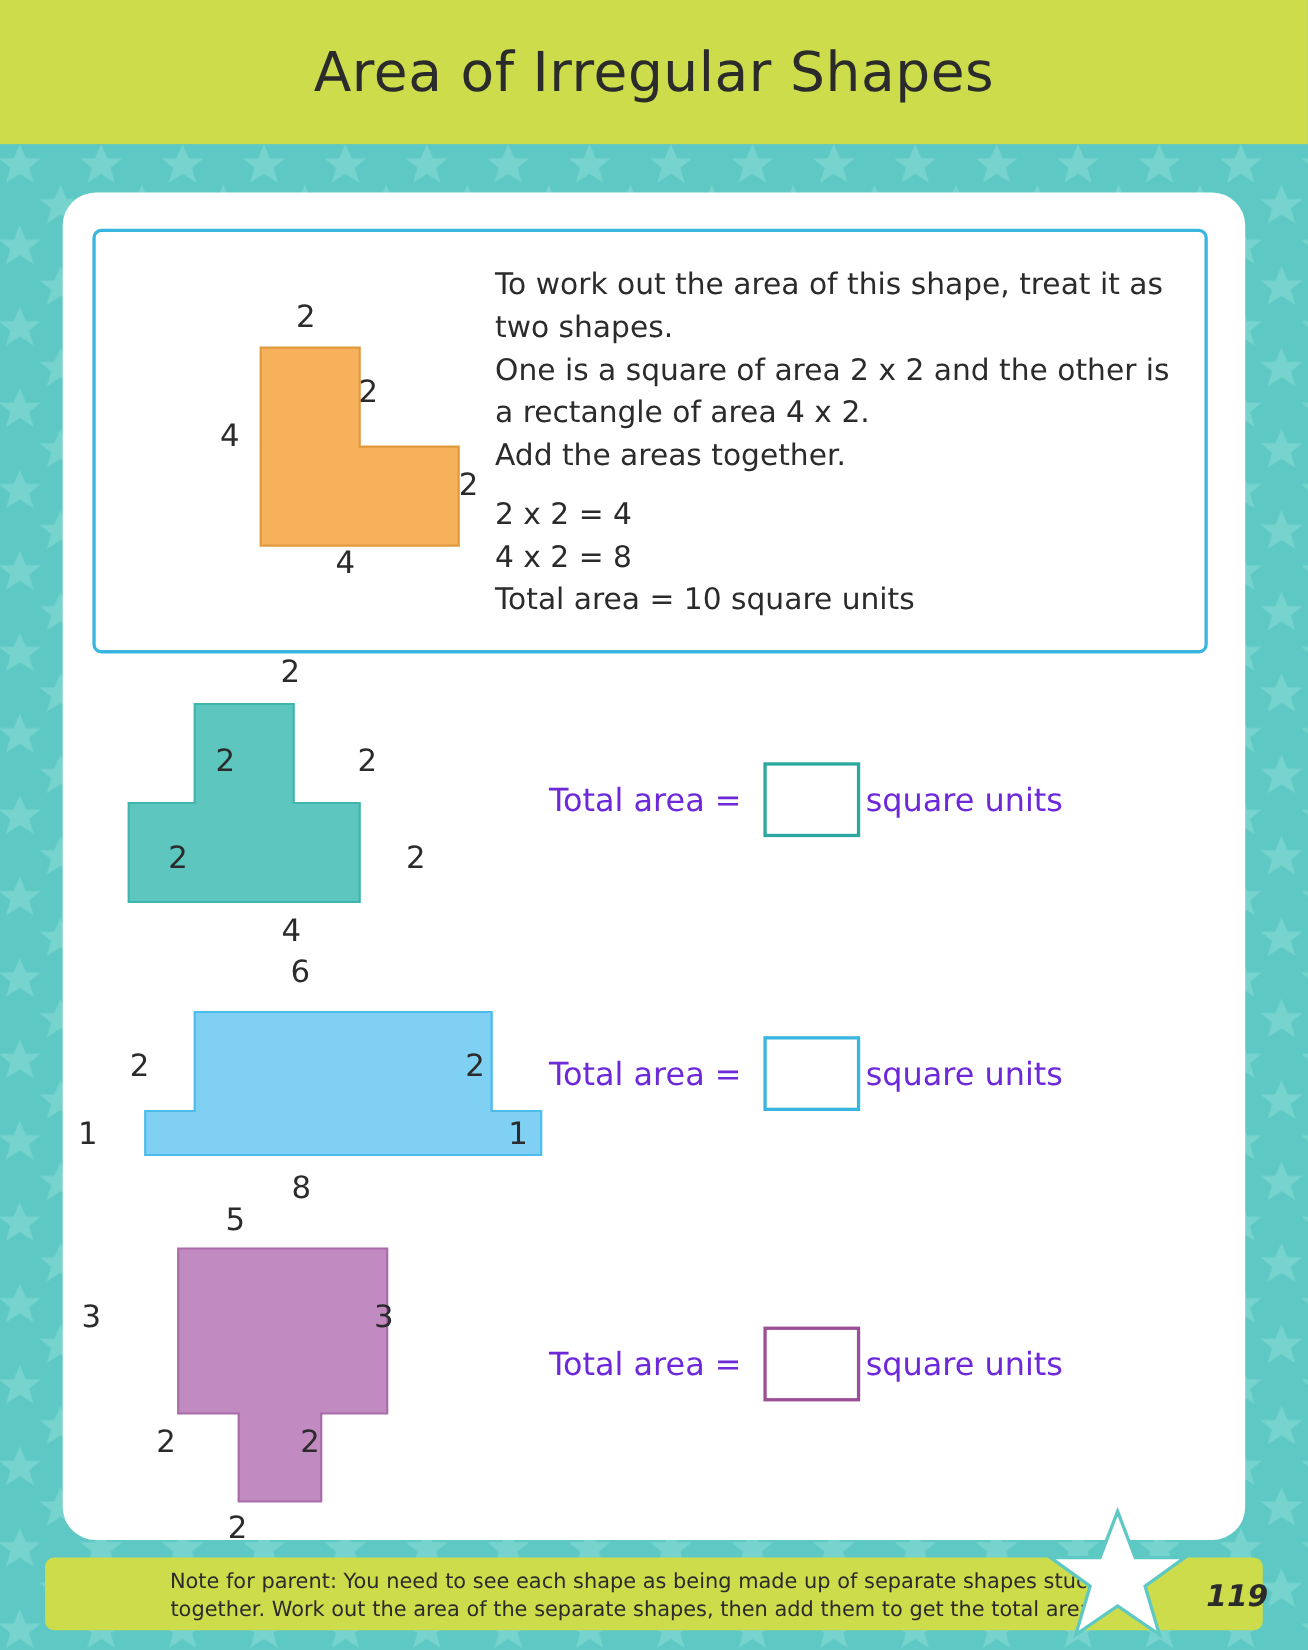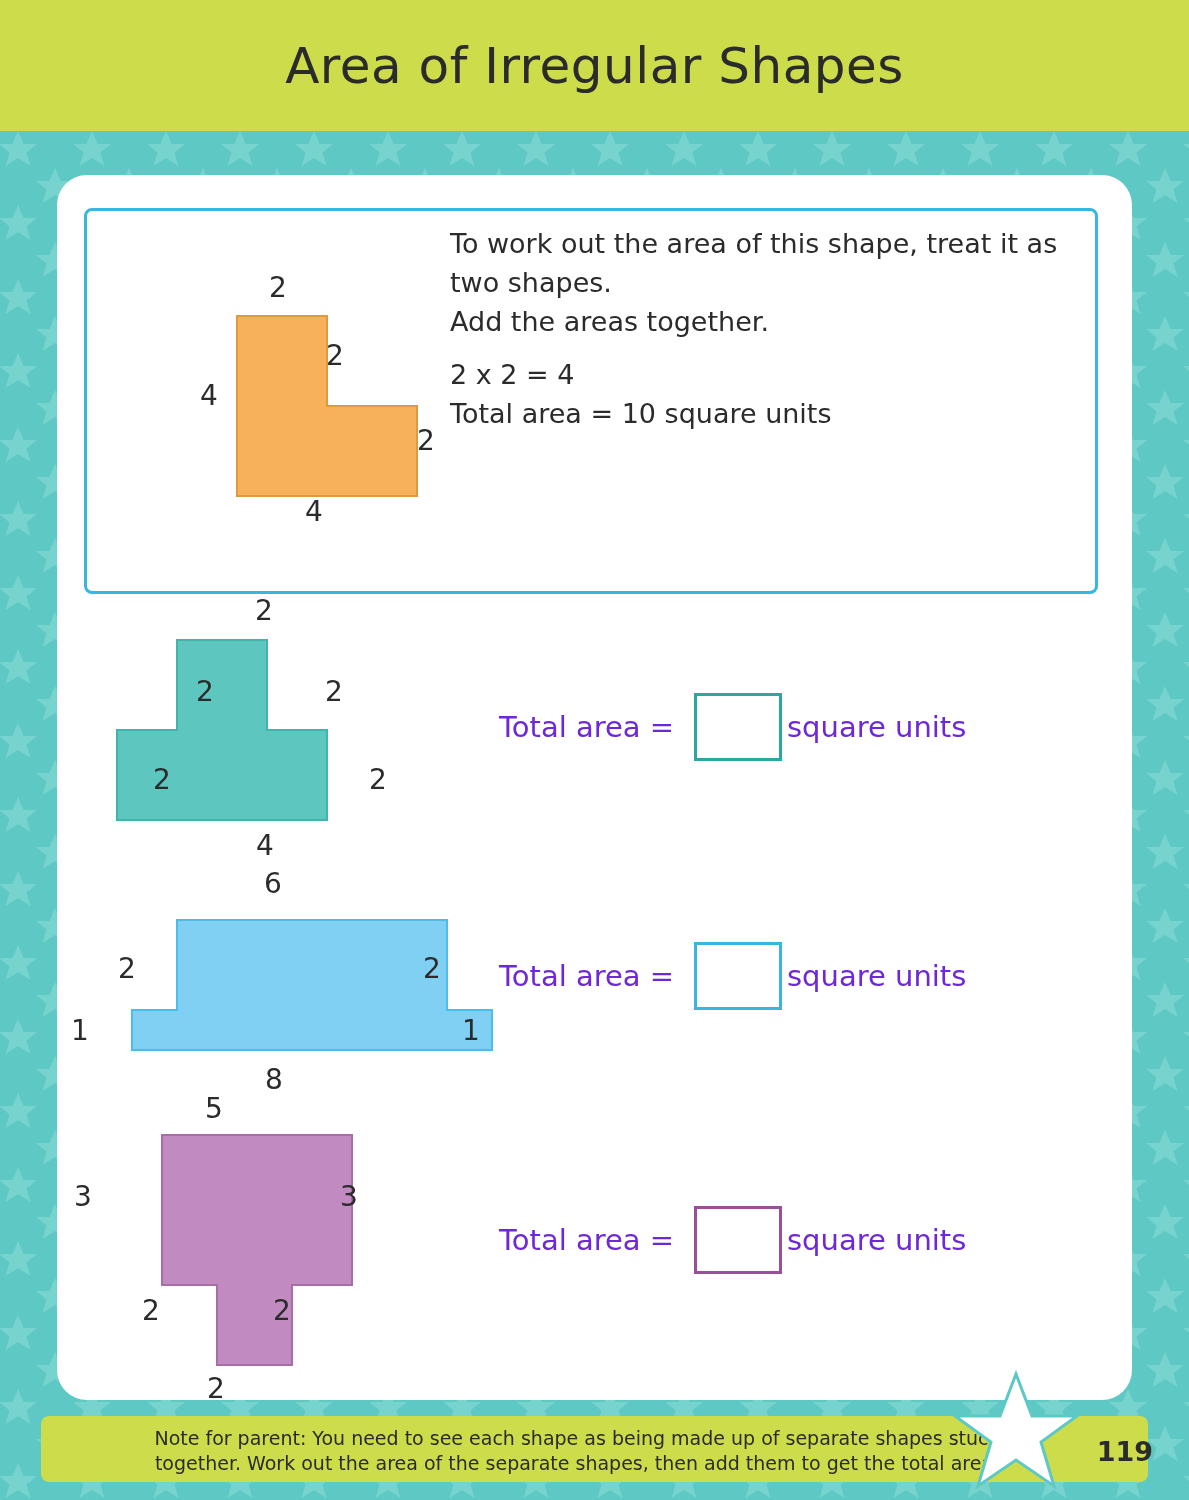--- a/index.html
+++ b/index.html
@@ -66,21 +66,21 @@
     width: 1014px;
     height: 386px;
     border: 3px solid #38b6e0;
     border-radius: 8px;
     box-sizing: border-box;
   }
 
   .example-text {
     position: absolute;
     left: 363px;
-    top: 13px;
+    top: 28px;
     width: 620px;
     font-size: 27px;
     line-height: 39px;
     color: #2b2b2b;
   }
   .example-text .gap { height: 14px; }
 
   .label {
     position: absolute;
     font-size: 28px;
@@ -121,20 +121,21 @@
   }
   .footer-text b { font-weight: normal; }
 
   .page-num {
     position: absolute;
     right: 36px;
     bottom: 33px;
     font-size: 27px;
     font-weight: bold;
     color: #2b2b2b;
+    font-style: italic;
   }
   .big-star {
     position: absolute;
     right: 110px;
     bottom: 8px;
     width: 125px;
     height: 120px;
   }
   svg { overflow: visible; }
 </style>
@@ -171,23 +172,25 @@
         <polygon points="125,60 215,60 215,150 305,150 305,240 125,240" fill="#f7b15a" stroke="#e09a3e" stroke-width="2"></polygon>
       </svg>
       <div class="label" style="left:182px;top:60px;">2</div>
       <div class="label" style="left:239px;top:128px;">2</div>
       <div class="label" style="left:113px;top:168px;">4</div>
       <div class="label" style="left:330px;top:213px;">2</div>
       <div class="label" style="left:218px;top:284px;">4</div>
 
       <div class="example-text">
         <div>To work out the area of this shape, treat it as two shapes.</div>
+        <div>One is a square of area 2 x 2 and the other is a rectangle of area 4 x 2.</div>
         <div>Add the areas together.</div>
         <div class="gap"></div>
         <div>2 x 2 = 4</div>
+        <div>4 x 2 = 8</div>
         <div>Total area = 10 square units</div>
       </div>
     </div>
 
     <svg width="260" height="220" style="position:absolute;left:55px;top:455px;">
       <polygon points="65,10 155,10 155,100 215,100 215,190 5,190 5,100 65,100" fill="#5cc6bf" stroke="#3fb5ae" stroke-width="2"></polygon>
     </svg>
     <div class="label" style="left:198px;top:419px;">2</div>
     <div class="label" style="left:139px;top:500px;">2</div>
     <div class="label" style="left:268px;top:500px;">2</div>

